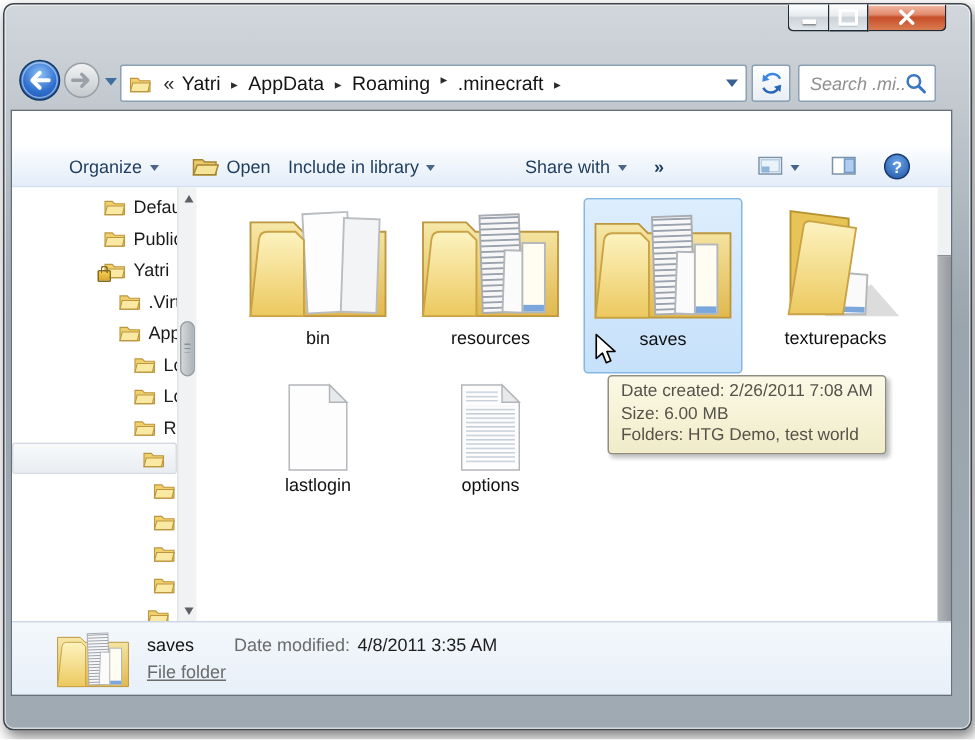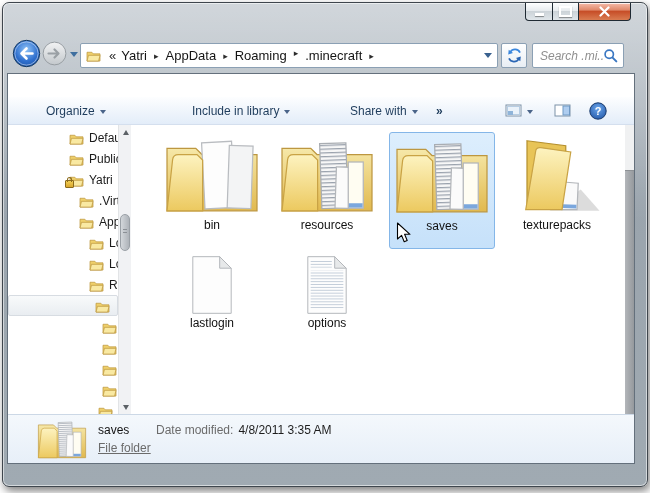--- a/index.html
+++ b/index.html
@@ -260,20 +260,26 @@
 </div>
 
 <div class="client">
 
 
   <div class="toolbar">
     <div class="tbtn" style="left:38px">
       <span>Organize</span>
           <span class="dd"></span>
     </div>
+    <div class="tbtn" style="left:120px">
+      <svg width="18" height="14" viewBox="0 0 18 14" style="margin-right:5px">
+            <use href="#sym-open-small"></use>
+          </svg>
+      <span>Open</span>
+    </div>
     <div class="tbtn" style="left:184px">
       <span>Include in library</span>
           <span class="dd"></span>
     </div>
     <div class="tbtn" style="left:342px">
       <span>Share with</span>
           <span class="dd"></span>
     </div>
     <div class="tbtn" style="left:428px;font-weight:bold">
       <span>»</span>
@@ -502,18 +508,23 @@
           <use href="#sym-folder-stuffed-striped"></use>
         </svg>
     <span class="dname">saves</span>
     <span class="dmeta">
       <span>Date modified:</span><b>4/8/2011 3:35 AM</b>
     </span>
     <span class="dtype">File folder</span>
   </div>
 </div>
 
+<div class="tooltip">
+  <div>Date created: 2/26/2011 7:08 AM</div>
+  <div>Size: 6.00 MB</div>
+  <div>Folders: HTG Demo, test world</div>
+</div>
 
 <svg class="cursor" width="16" height="22" viewBox="0 0 16 22">
   <path d="M1.5 1 L1.5 17 L5.6 13.4 L8.2 19.8 L11.2 18.5 L8.6 12.3 L14 12.3 Z" fill="#fff" stroke="#000" stroke-width="1.1" stroke-linejoin="round"></path>
 </svg>
 
 </div>
 
 </body></html>

